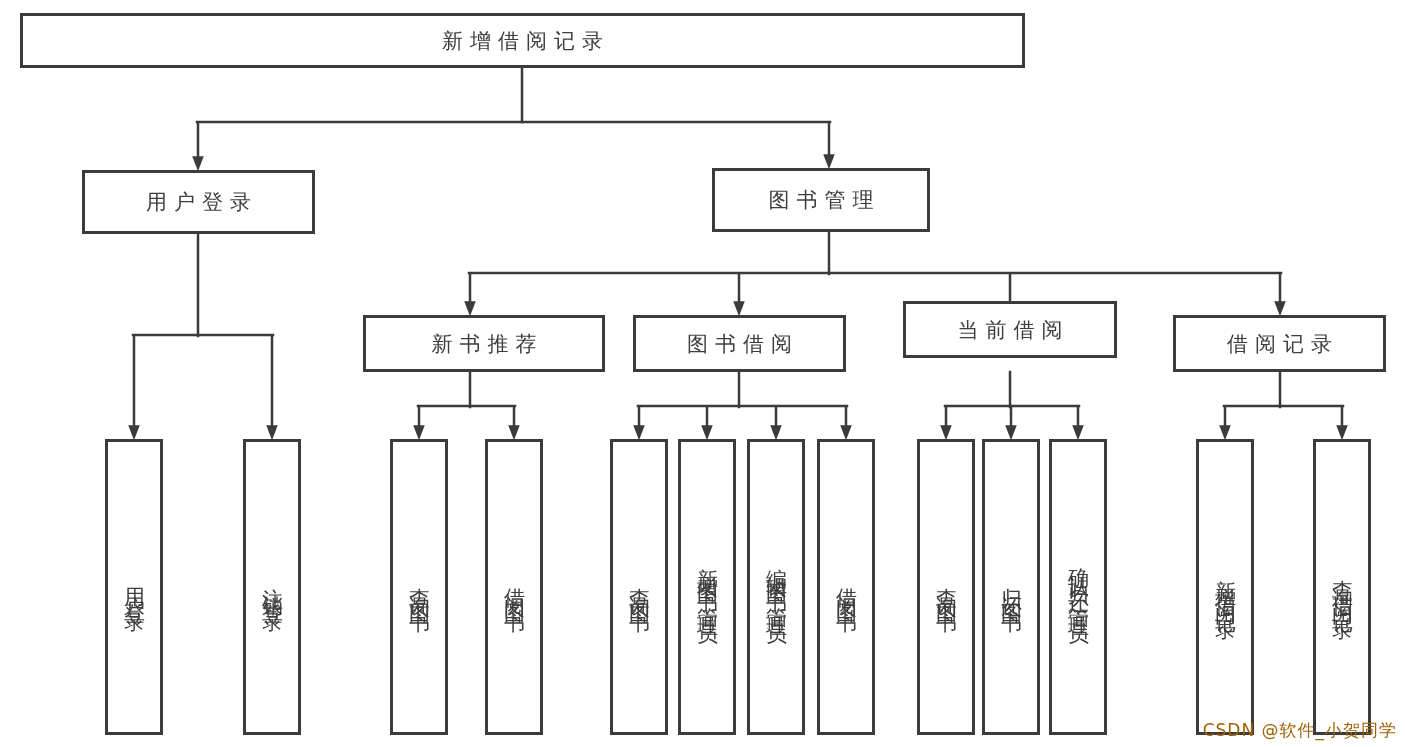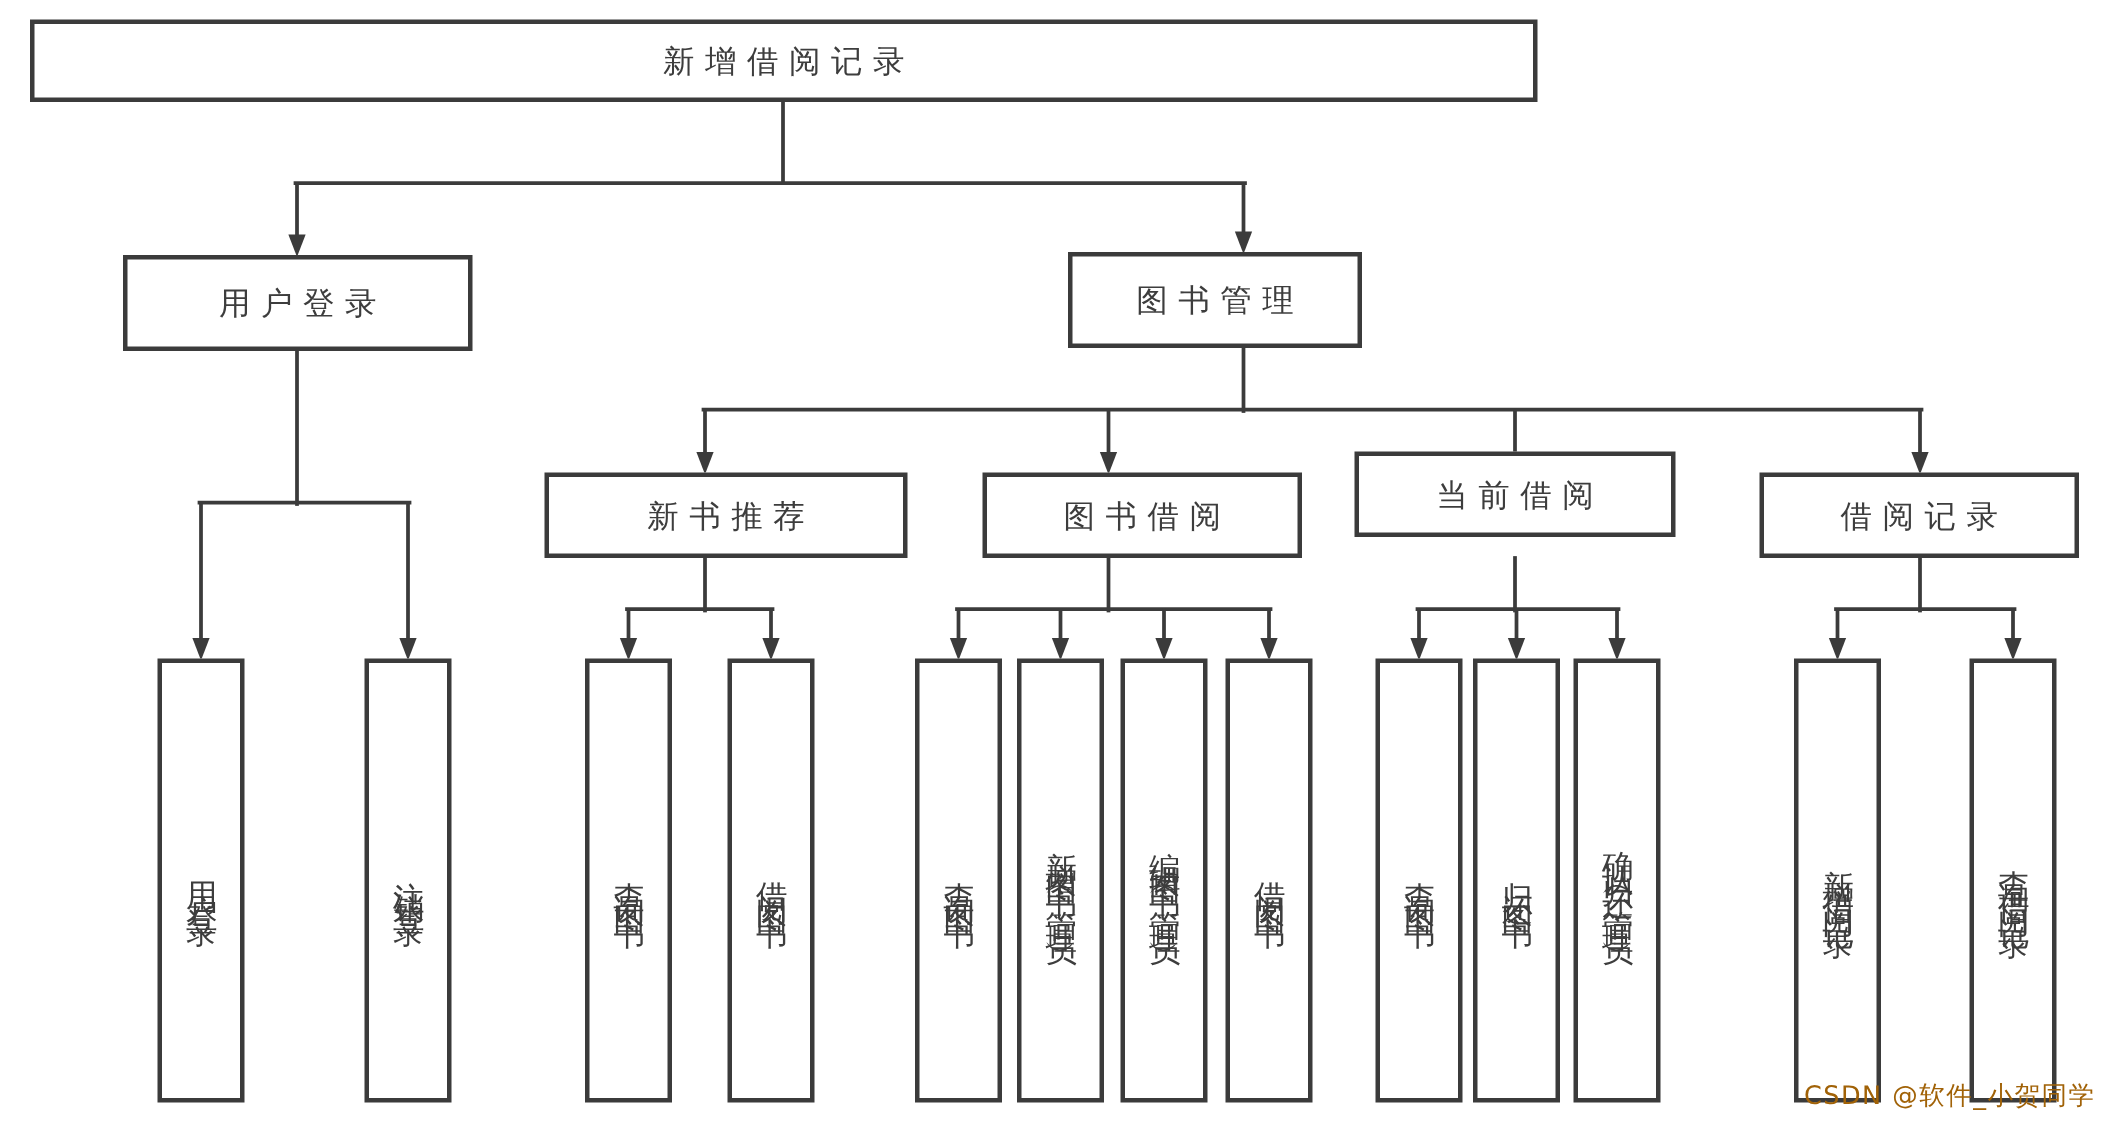--- a/index.html
+++ b/index.html
@@ -116,28 +116,28 @@
     </g>
   </svg>
 
   <div class="node" style="left:20px; top:13px; width:1005px; height:55px;">
     <span class="hlabel">新增借阅记录</span>
   </div>
 
   <div class="node" style="left:82px; top:170px; width:233px; height:64px;">
     <span class="hlabel">用户登录</span>
   </div>
-  <div class="node" style="left:712px; top:168px; width:196px; height:64px;font-family:Liberation Mono, monospace;">
+  <div class="node" style="left:712px; top:168px; width:218px; height:64px;font-family:Liberation Mono, monospace;">
     <span class="hlabel">图书管理</span>
   </div>
 
   <div class="node" style="left:363px; top:315px; width:242px; height:57px;">
     <span class="hlabel">新书推荐</span>
   </div>
-  <div class="node" style="left:633px; top:315px; width:213px; height:57px;margin-left:22px;">
+  <div class="node" style="left:633px; top:315px; width:213px; height:57px;">
     <span class="hlabel">图书借阅</span>
   </div>
   <div class="node" style="left:903px; top:301px; width:214px; height:57px;font-family:Liberation Serif, serif;">
     <span class="hlabel">当前借阅</span>
   </div>
   <div class="node" style="left:1173px; top:315px; width:213px; height:57px;">
     <span class="hlabel">借阅记录</span>
   </div>
 
   <div class="node leaf" style="left:105px;">

